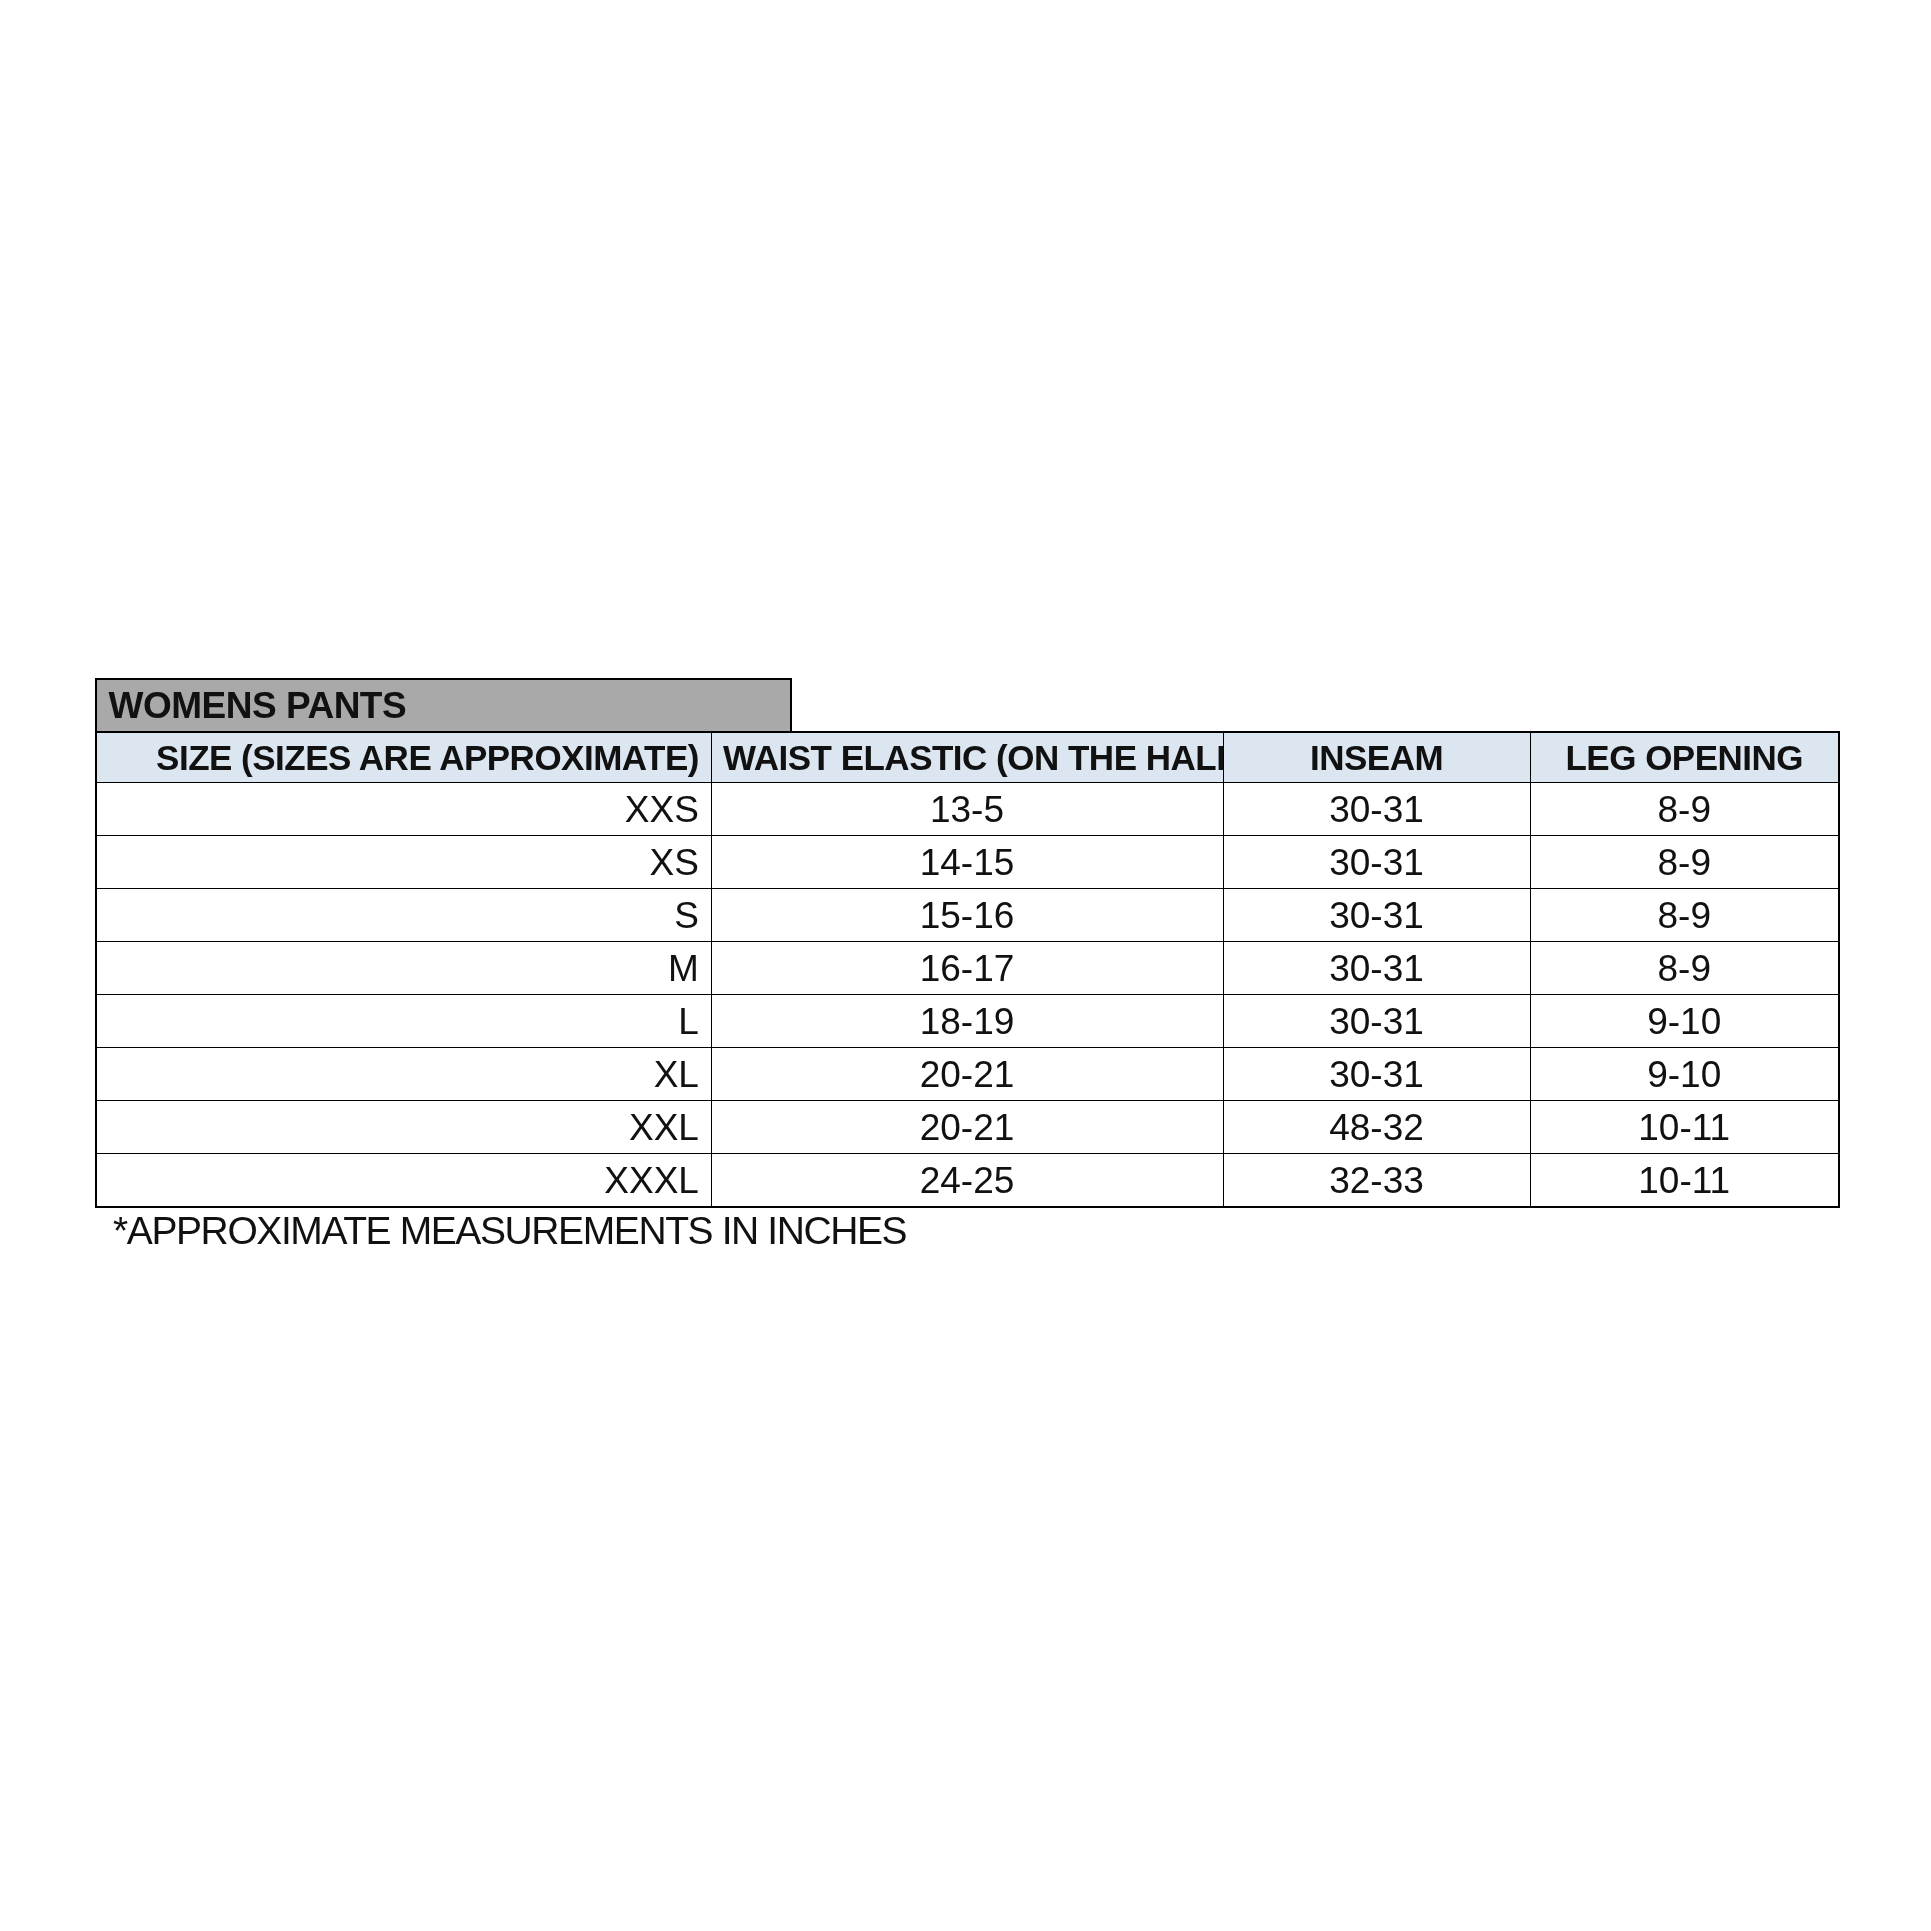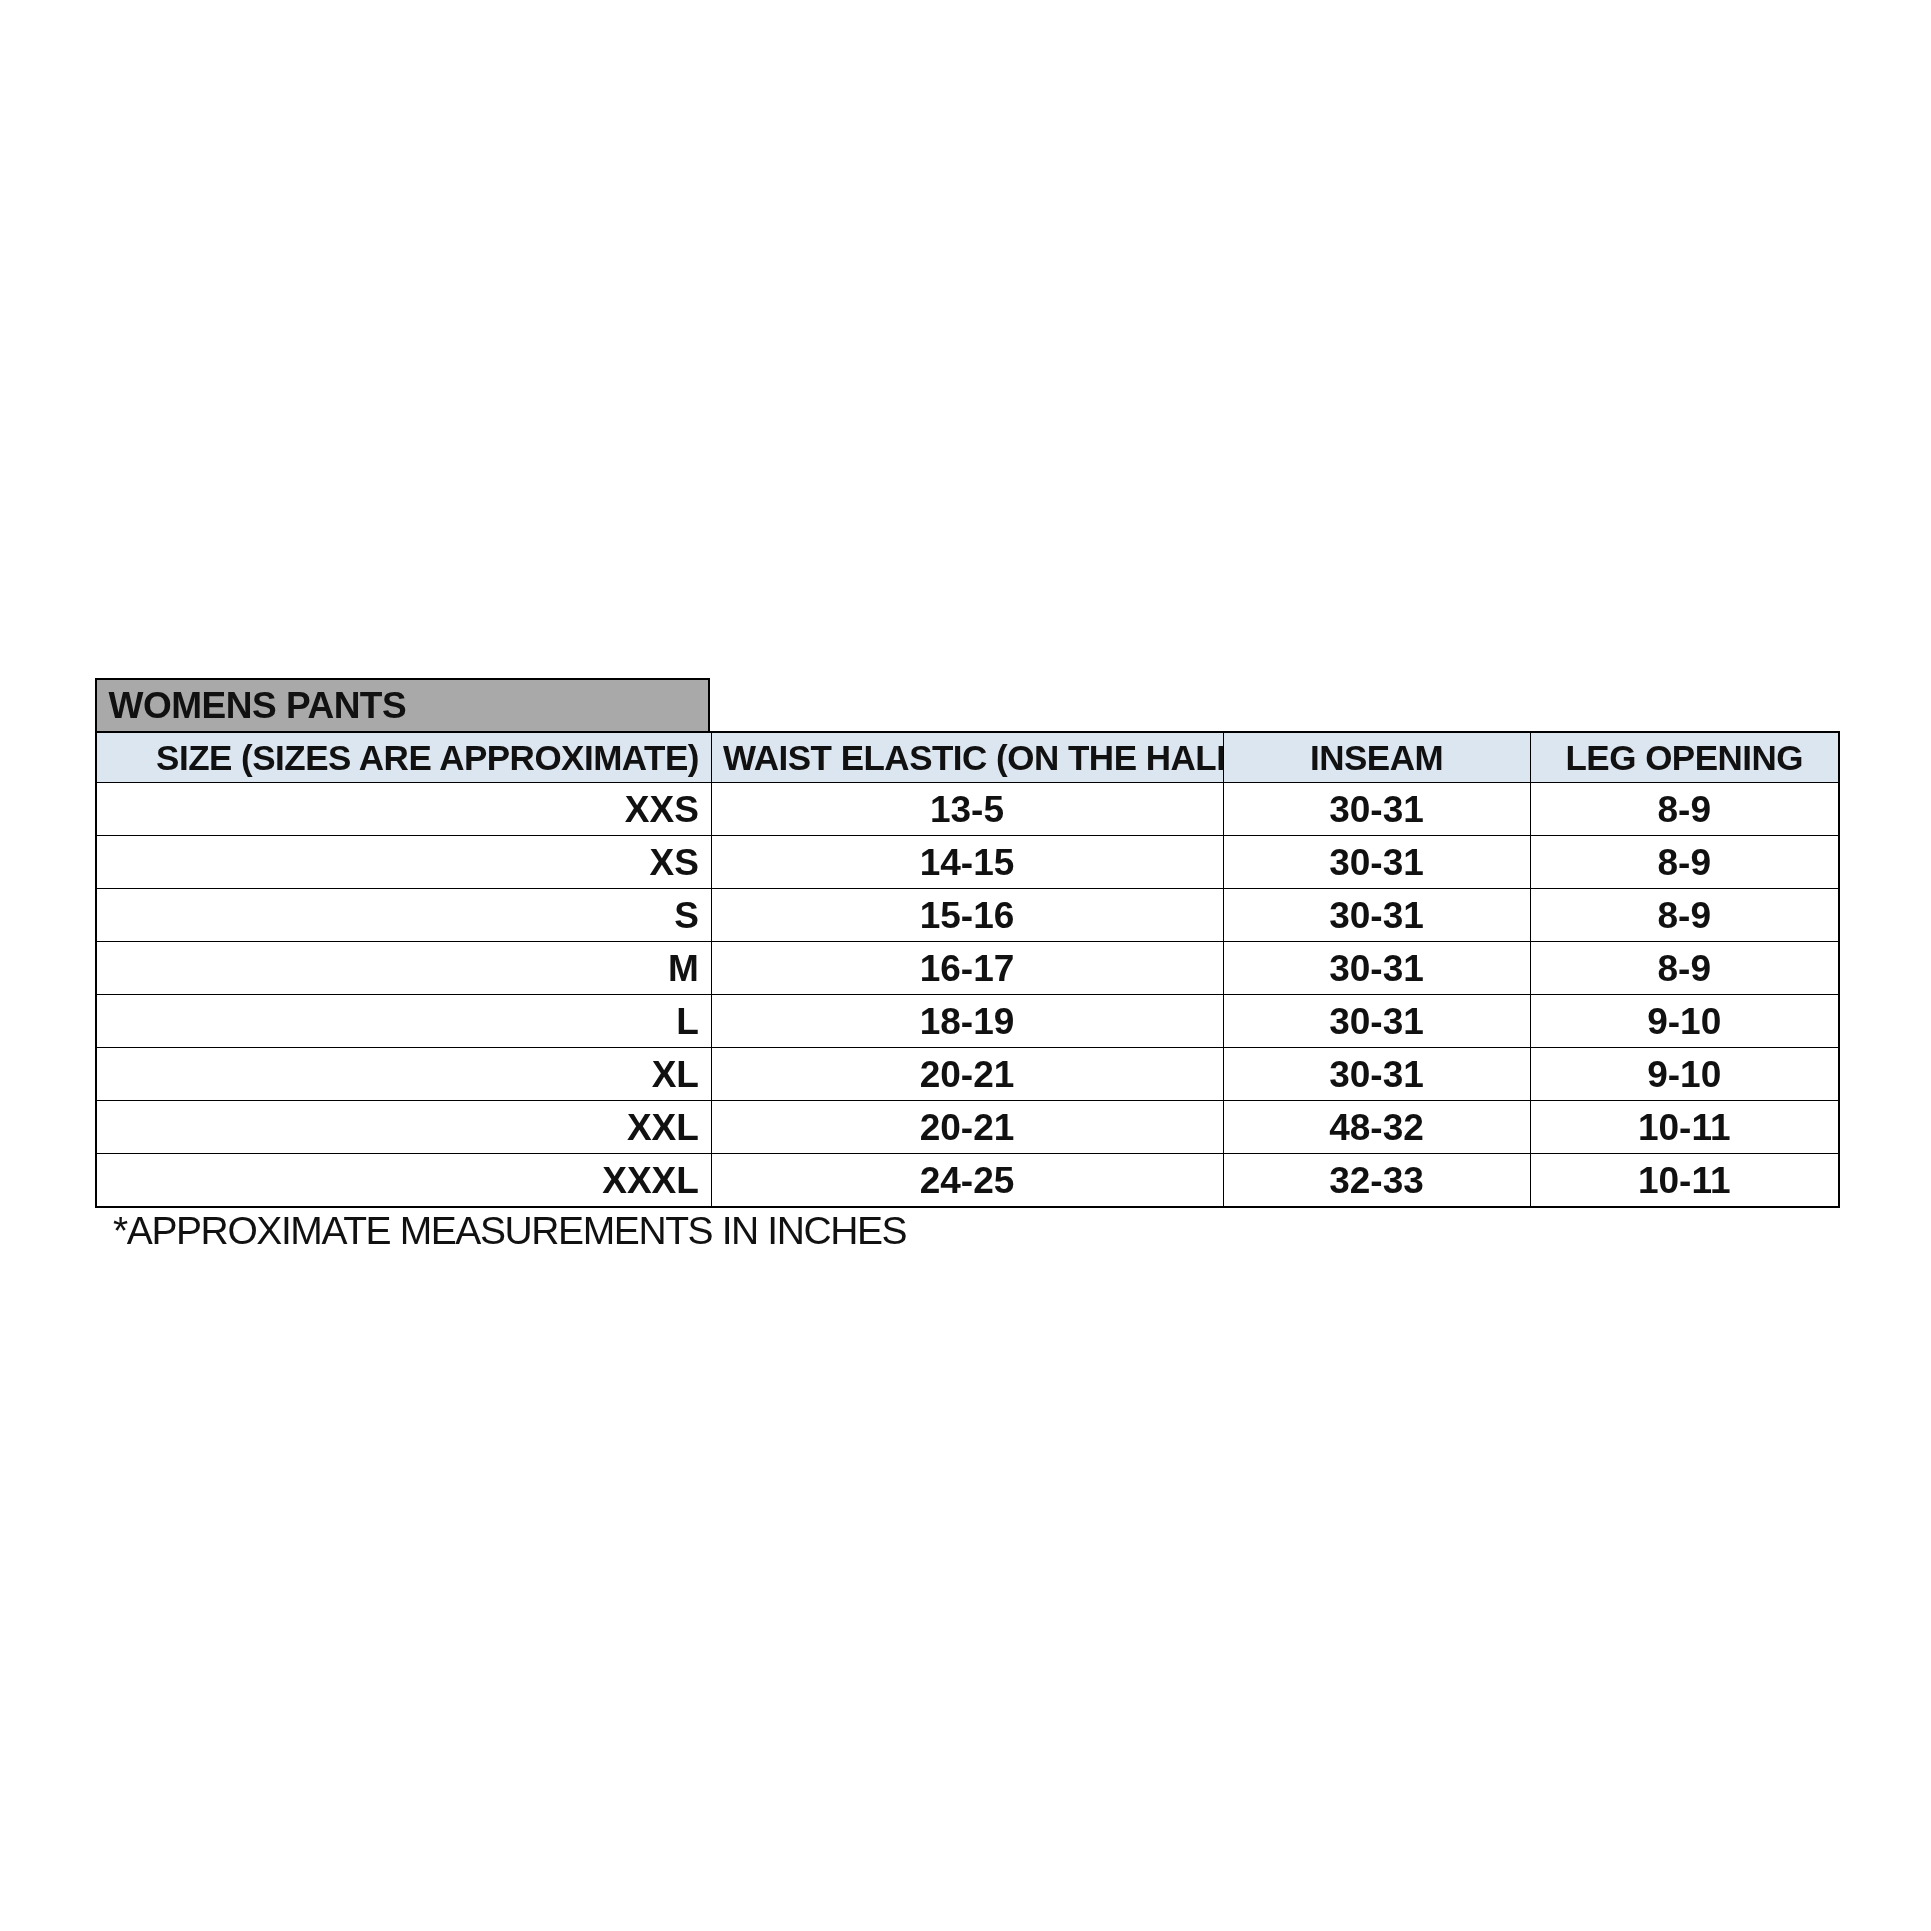--- a/index.html
+++ b/index.html
@@ -12,21 +12,21 @@
     width: 1931px;
     height: 1931px;
     background: var(--page-bg, #ffffff);
     font-family: "Liberation Sans", sans-serif;
     color: var(--text, #111111);
   }
   .title-cell {
     position: absolute;
     left: 95px;
     top: 678px;
-    width: 615px;
+    width: 697px;
     height: 53px;
     box-sizing: border-box;
     background: var(--title-bg, #a9a9a9);
     border: 2.9px solid var(--border, #000000);
     border-bottom: none;
     display: flex;
     align-items: center;
     padding-left: 11.6px;
     font-size: 37px;
     font-weight: 700;
@@ -61,21 +61,21 @@
   table.size-table thead th.left,
   table.size-table td.left {
     text-align: right;
   }
   table.size-table thead th.center,
   table.size-table td.center {
     text-align: center;
   }
   table.size-table tbody td {
     height: 52px;
-    font-weight: 700;
+    font-weight: 400;
   }
   .footnote {
     position: absolute;
     left: 95px;
     top: 1209px;
     font-size: 39px;
     font-weight: 400;
     letter-spacing: -1.4px;
     white-space: nowrap;
     margin-left: 18px;

